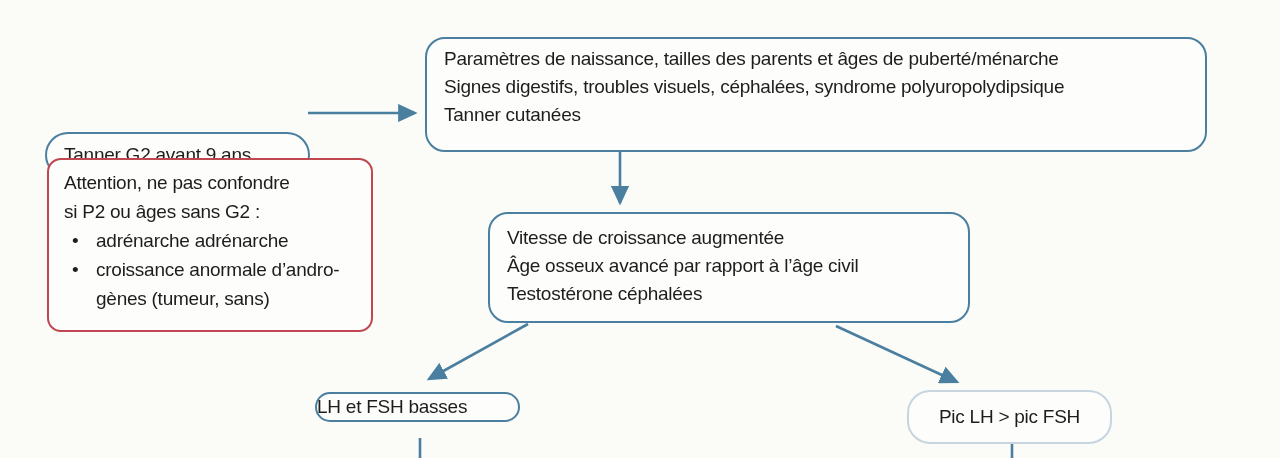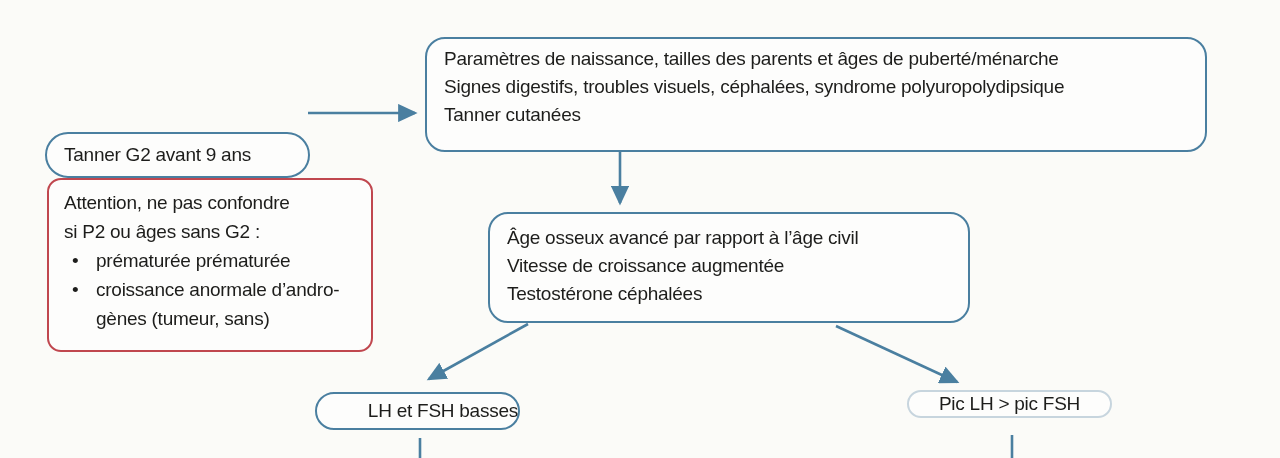--- a/index.html
+++ b/index.html
@@ -42,32 +42,31 @@
   #info-box {
     left: 425px; top: 37px; width: 782px; height: 115px;
     padding-top: 6px;
   }
   #attention-box {
     left: 47px; top: 158px; width: 326px; height: 174px;
     border-color: #c0474f;
     border-radius: 14px;
     padding: 8px 14px 8px 15px;
     line-height: 29px;
-    margin-top: 20px;
   }
   #findings-box {
     left: 488px; top: 212px; width: 482px; height: 111px;
     padding-top: 10px;
   }
   #lhfsh-box {
-    left: 315px; top: 392px; width: 205px; height: 38px;
-    justify-content: flex-end;
+    left: 315px; top: 392px; width: 205px; height: 30px;
+    justify-content: flex-start;
   }
   #piclh-box {
-    left: 907px; top: 390px; width: 205px; height: 28px;
+    left: 907px; top: 390px; width: 205px; height: 54px;
     border-color: #c7d5de;
     justify-content: center;
   }
   .line { display: block; }
   .bullet-row { display: flex; }
   .bullet-dot {
     width: 32px;
     flex: 0 0 32px;
     text-align: left;
     padding-left: 8px;
@@ -106,34 +105,34 @@
     <span class="line">Paramètres de naissance, tailles des parents et âges de puberté/ménarche</span>
     <span class="line">Signes digestifs, troubles visuels, céphalées, syndrome polyuropolydipsique</span>
     <span class="line">Tanner cutanées</span>
   </div>
 
   <div id="attention-box" class="node">
     <span class="line">Attention, ne pas confondre</span>
     <span class="line">si P2 ou âges sans G2 :</span>
     <div class="bullet-row">
       <span class="bullet-dot">•</span>
-      <span>prématurée prématurée</span>
+      <span>adrénarche adrénarche</span>
     </div>
     <div class="bullet-row">
       <span class="bullet-dot">•</span>
       <span>
         <span class="line">croissance anormale d’andro-</span>
         <span class="line">gènes (tumeur, sans)</span>
       </span>
     </div>
   </div>
 
   <div id="findings-box" class="node rounded">
+    <span class="line">Vitesse de croissance augmentée</span>
     <span class="line">Âge osseux avancé par rapport à l’âge civil</span>
-    <span class="line">Vitesse de croissance augmentée</span>
     <span class="line">Testostérone céphalées</span>
   </div>
 
   <div id="lhfsh-box" class="node pill">
     <span>LH et FSH basses</span>
   </div>
 
   <div id="piclh-box" class="node pill">
     <span>Pic LH &gt; pic FSH</span>
   </div>

